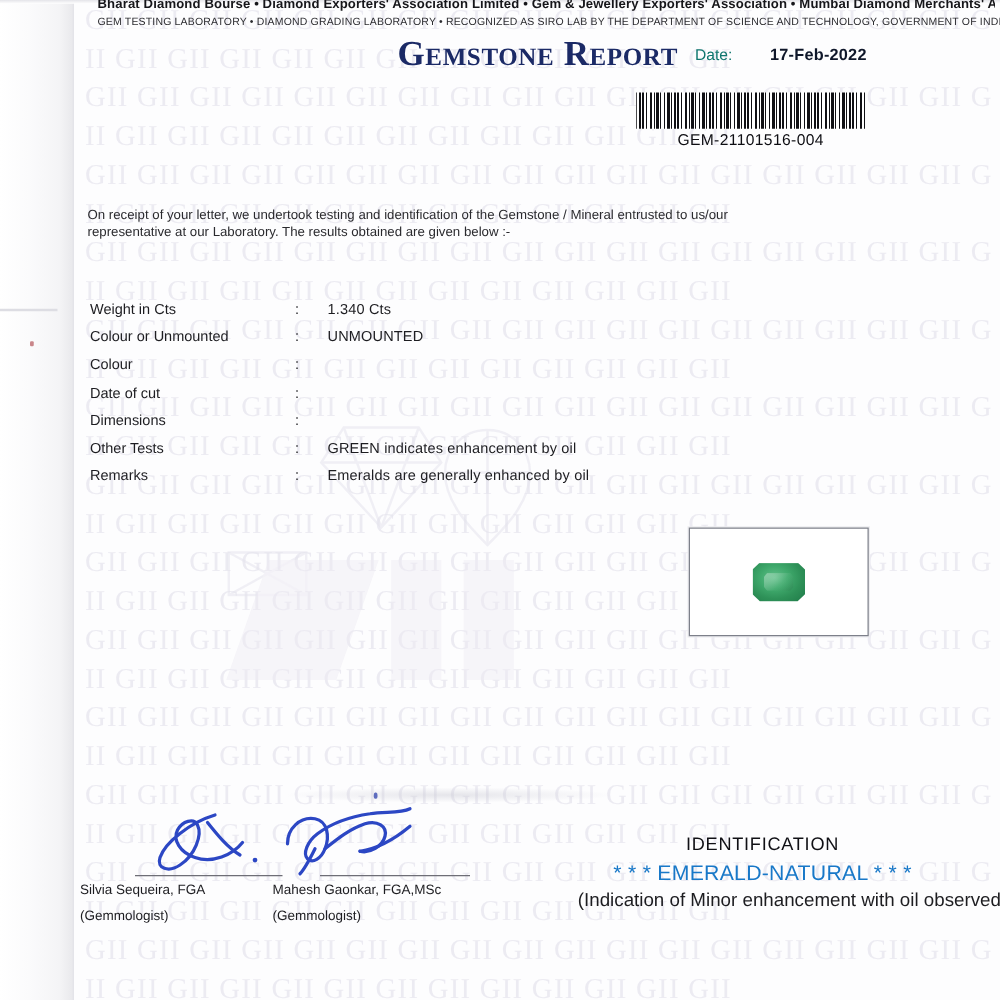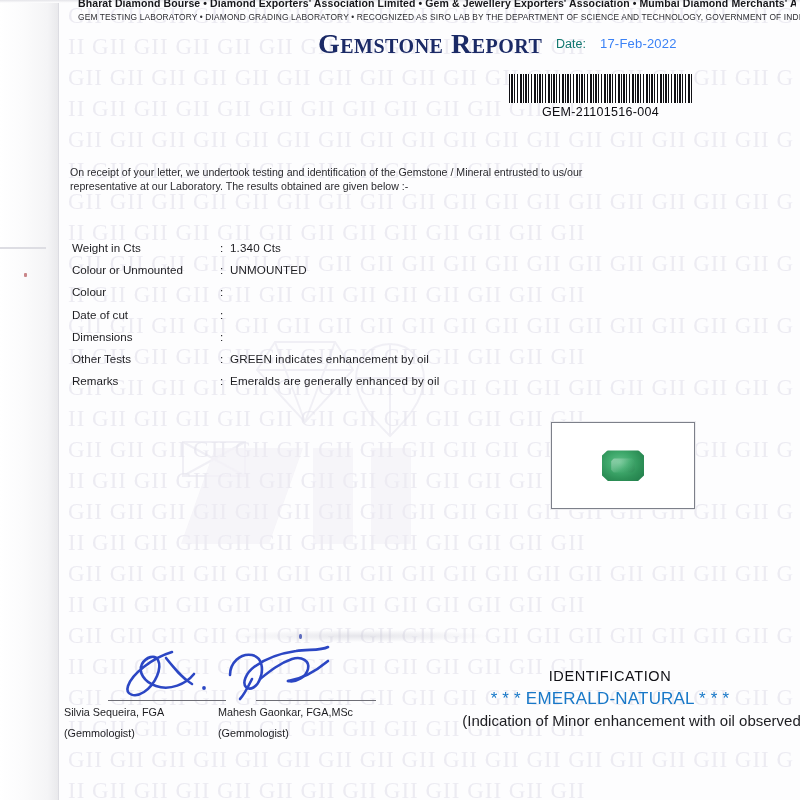--- a/index.html
+++ b/index.html
@@ -123,24 +123,24 @@
   }
 
   .date-label {
     position: absolute;
     left: 556px; top: 37px;
     font-size: 12.5px;
     color: #0f766e;
   }
   .date-value {
     position: absolute;
-    left: 600px; top: 36px;
+    left: 616px; top: 36px;
     font-size: 13px;
-    font-weight: normal;
-    color: #3b82f6;
+    font-weight: bold;
+    color: #0f172a;
     letter-spacing: .2px;
   }
 
   .barcode {
     position: absolute;
     left: 509px; top: 74px;
     width: 183px; height: 29px;
     background-image: repeating-linear-gradient(
       90deg,
       #101014 0px, #101014 1px,
@@ -180,20 +180,21 @@
     position: absolute;
     left: 72px; top: 241px;
     width: 520px;
   }
   .drow {
     display: flex;
     align-items: baseline;
     height: 22.2px;
     font-size: 11.6px;
     color: #1d1d21;
+    gap: 16px;
   }
   .dlabel { width: 148px; flex: none; }
   .dcolon { width: 10px; flex: none; }
   .dvalue { flex: 1 1 auto; letter-spacing: .15px; }
 
   .gem-frame {
     position: absolute;
     left: 551px; top: 422px;
     width: 142px; height: 85px;
     background: #ffffff;

